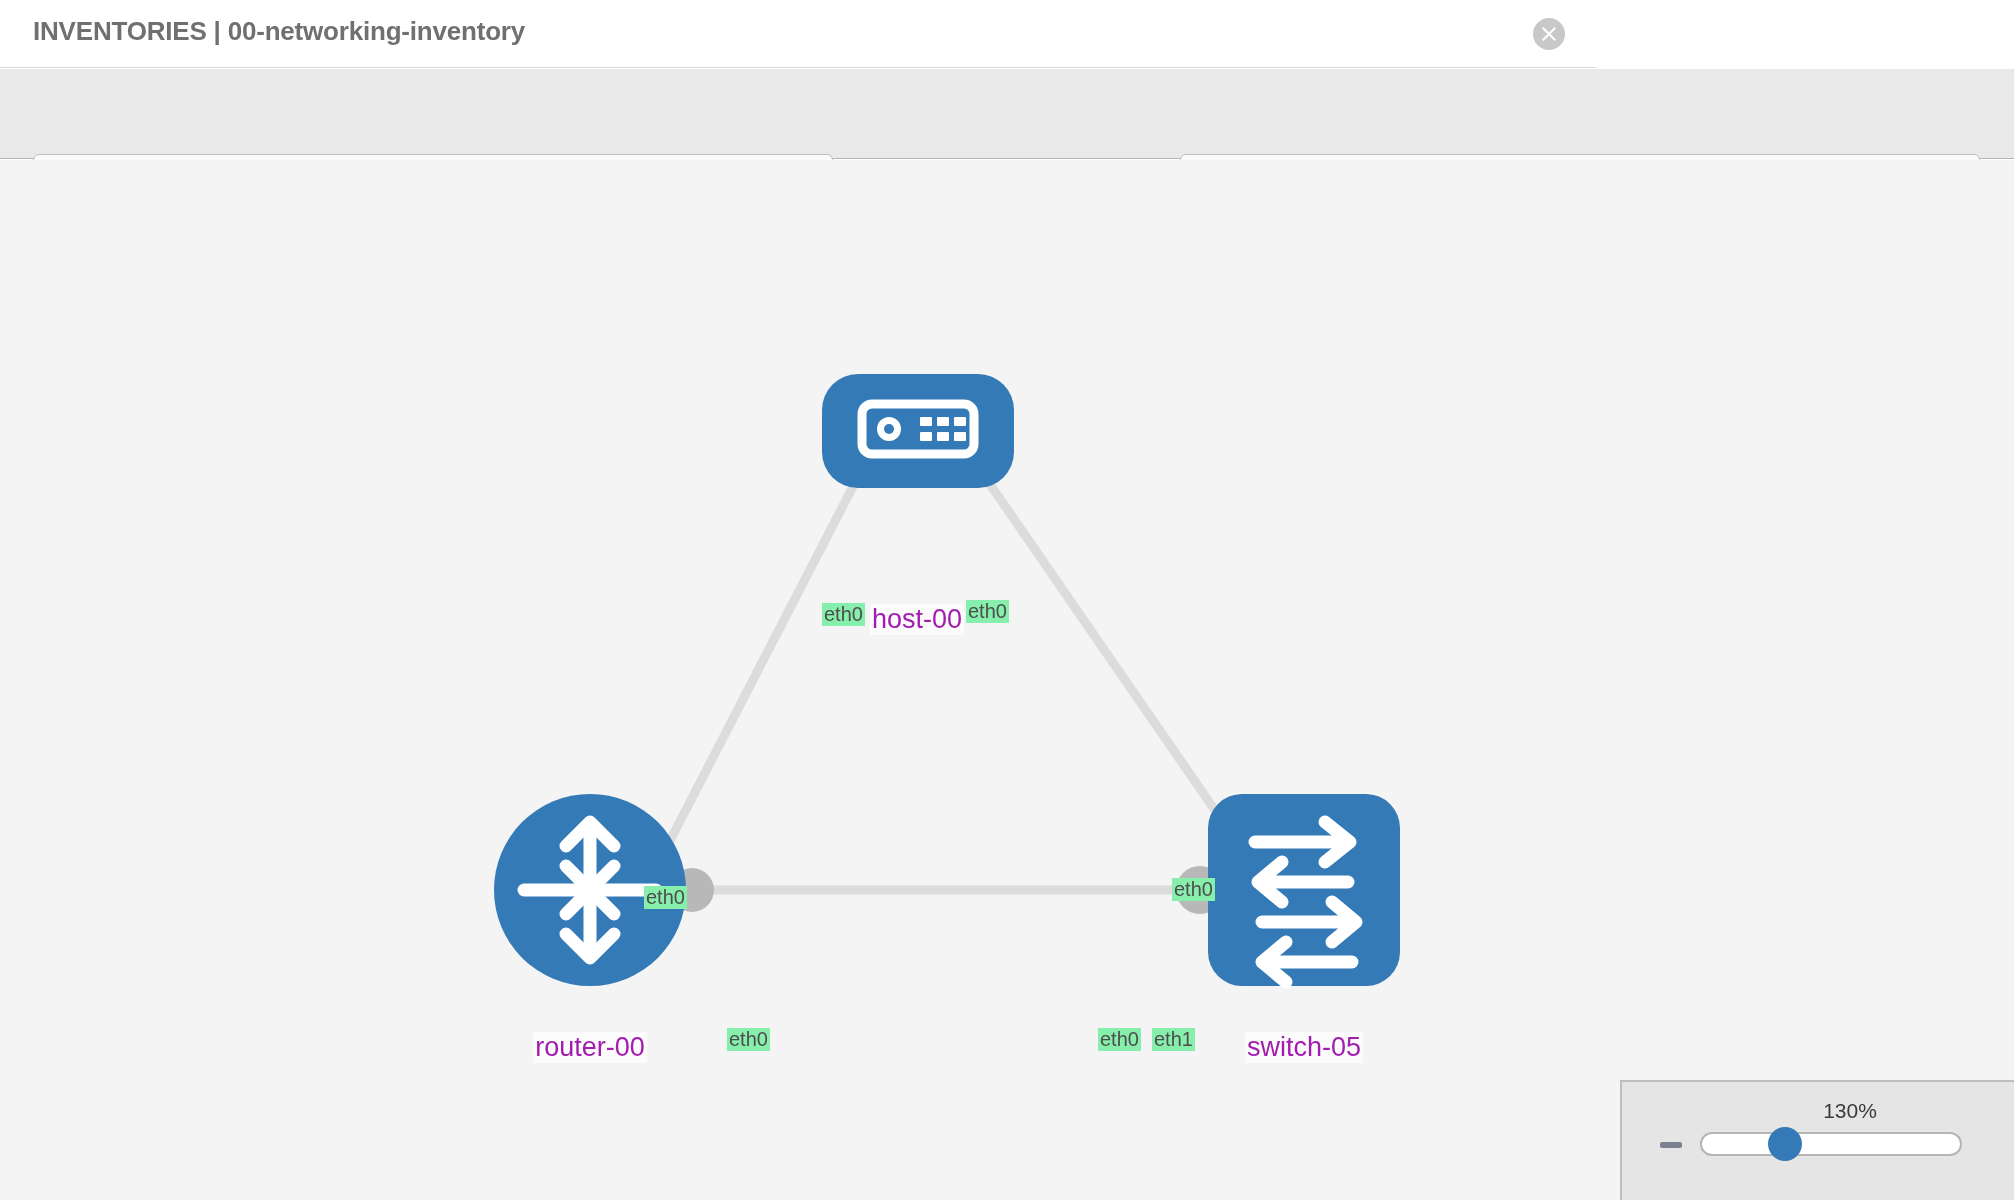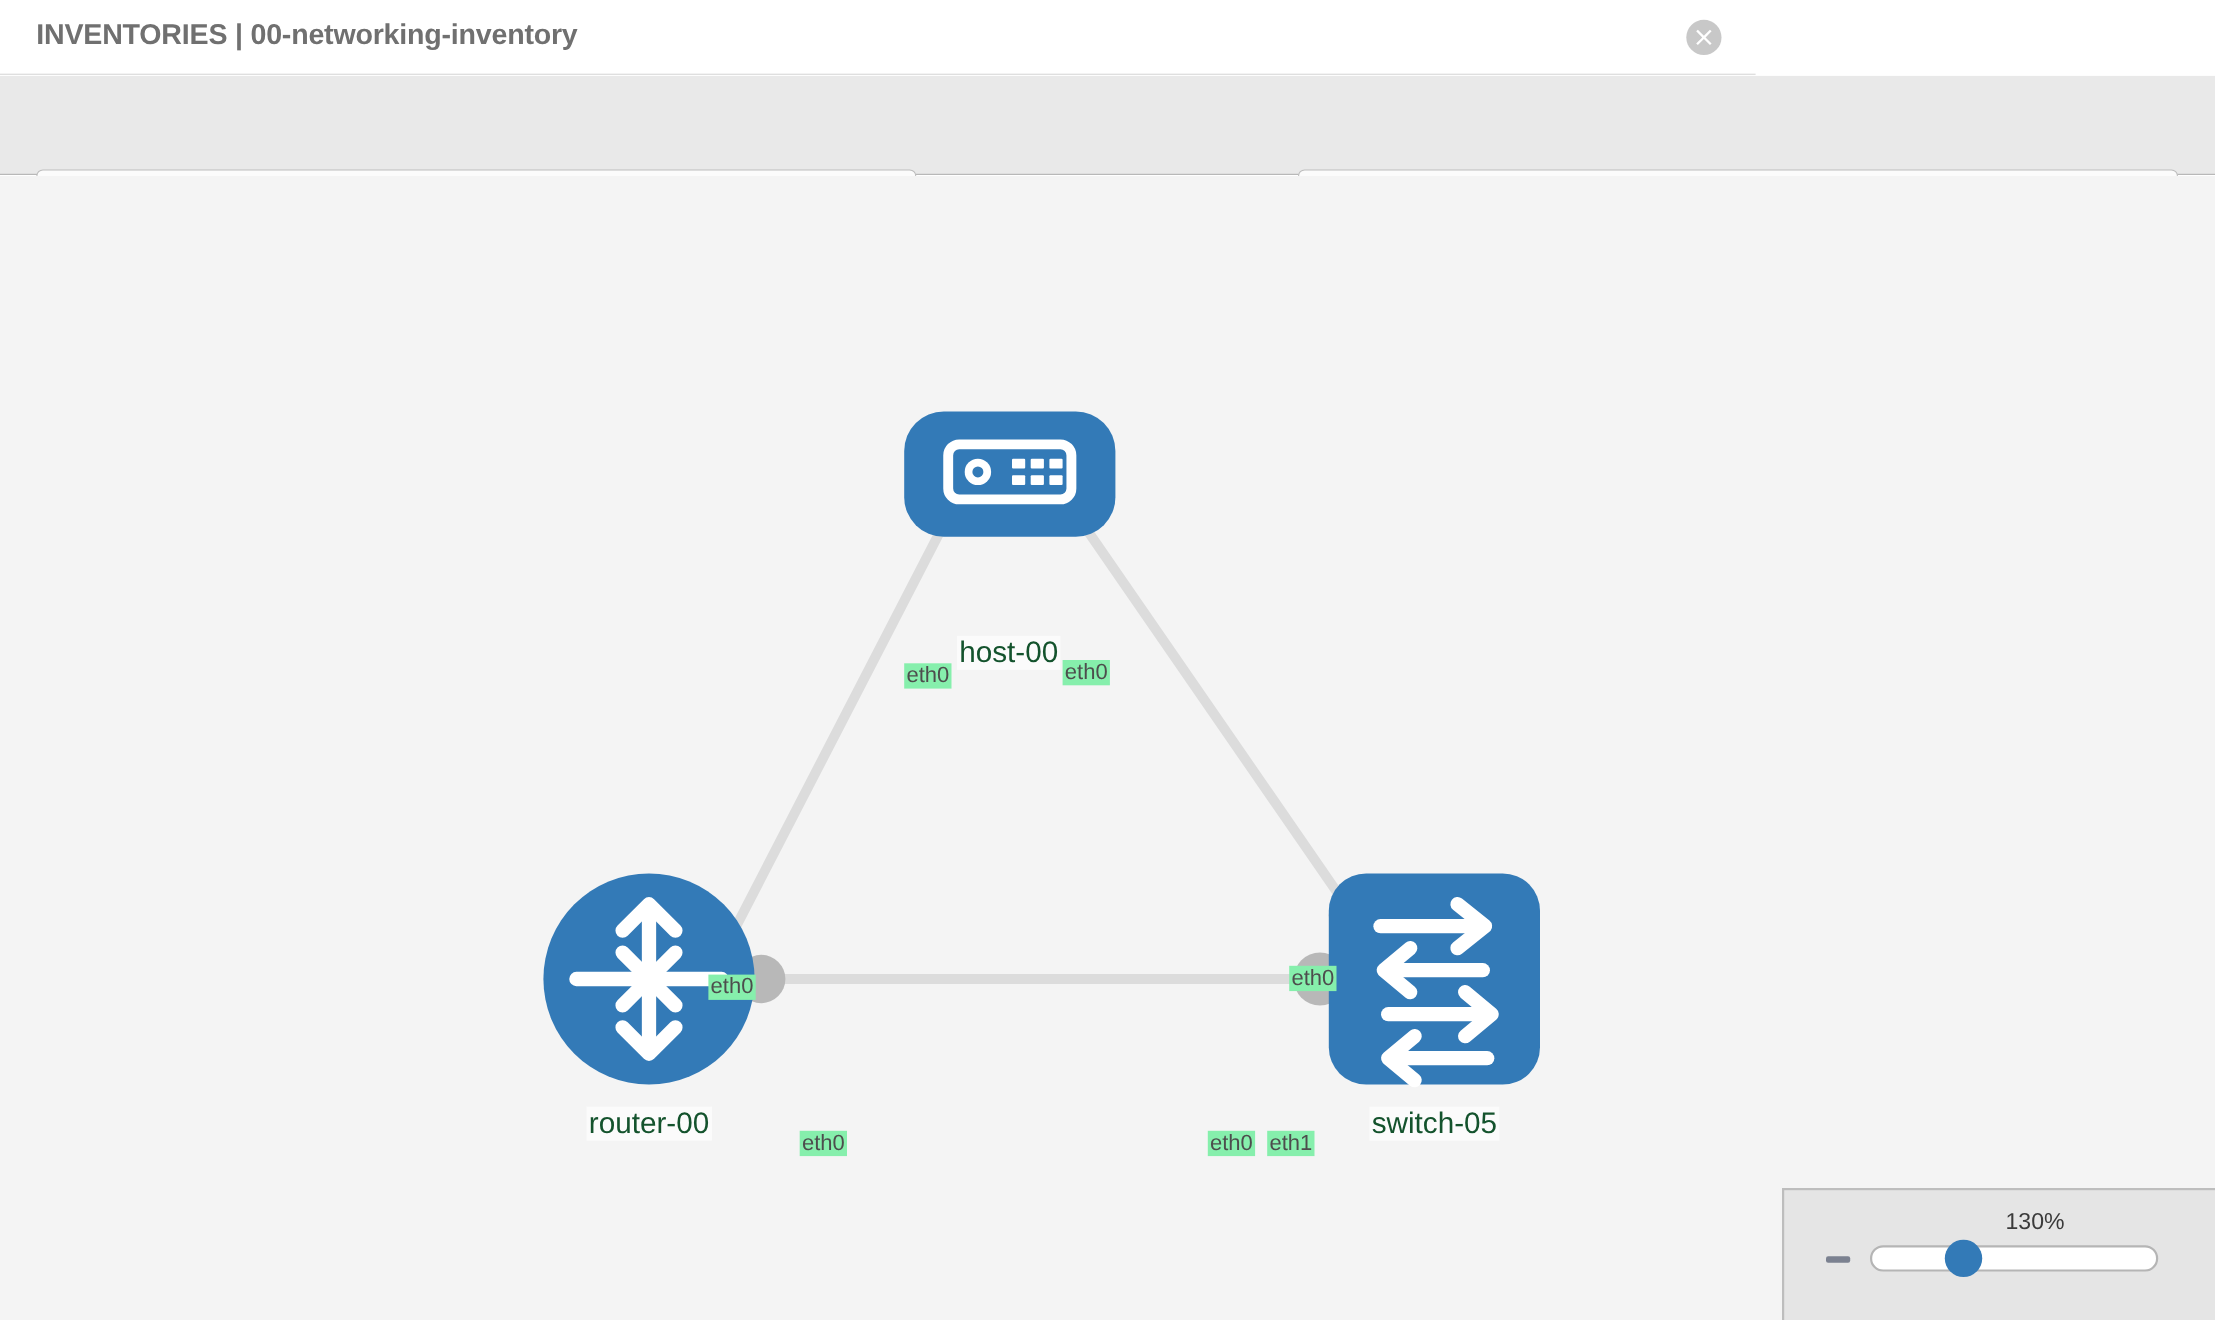--- a/index.html
+++ b/index.html
@@ -74,25 +74,26 @@
   .canvas {
     position: absolute; left: 0; top: 160px;
     width: 2014px; height: 1040px;
     background: #f4f4f4;
     overflow: hidden;
   }
   .graph-svg { position: absolute; left: 0; top: 0; }
 
   .node-label {
     position: absolute;
-    font-size: 27px; color: #14532d;
+    font-size: 27px; color: #a21caf;
     background: #fbfbfb;
     white-space: nowrap;
     padding: 0 2px;
     transform: translateX(-50%);
+    margin-top: 26px;
   }
   .edge-label {
     position: absolute;
     font-size: 20px; color: #4d4d4d;
     background: #86efac;
     white-space: nowrap;
     padding: 0 2px;
   }
 
   

